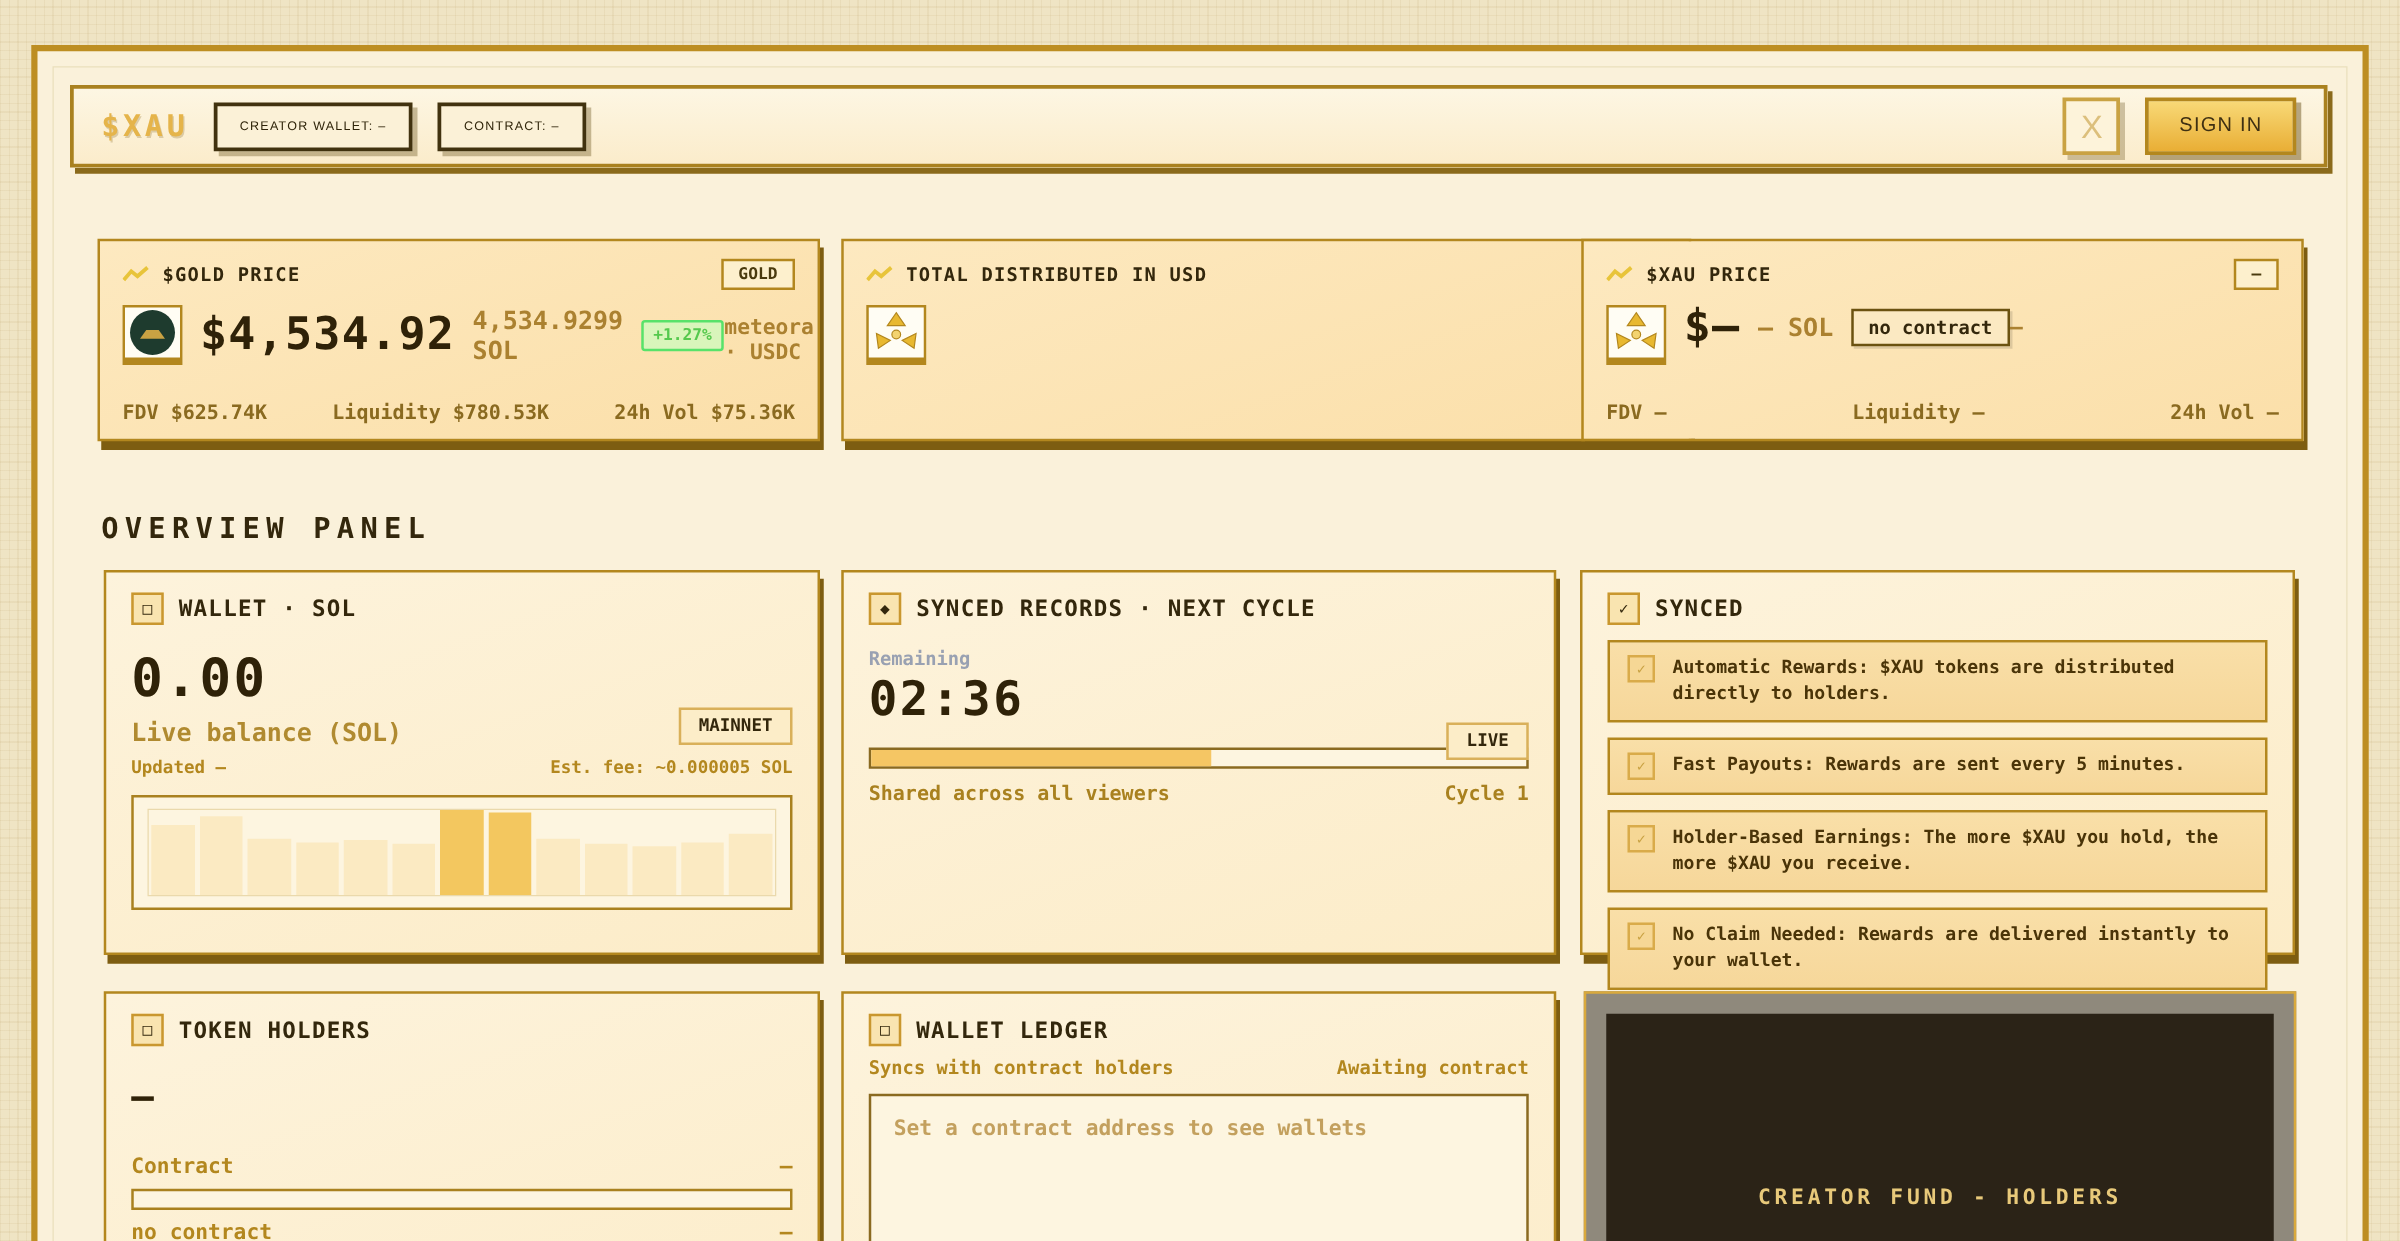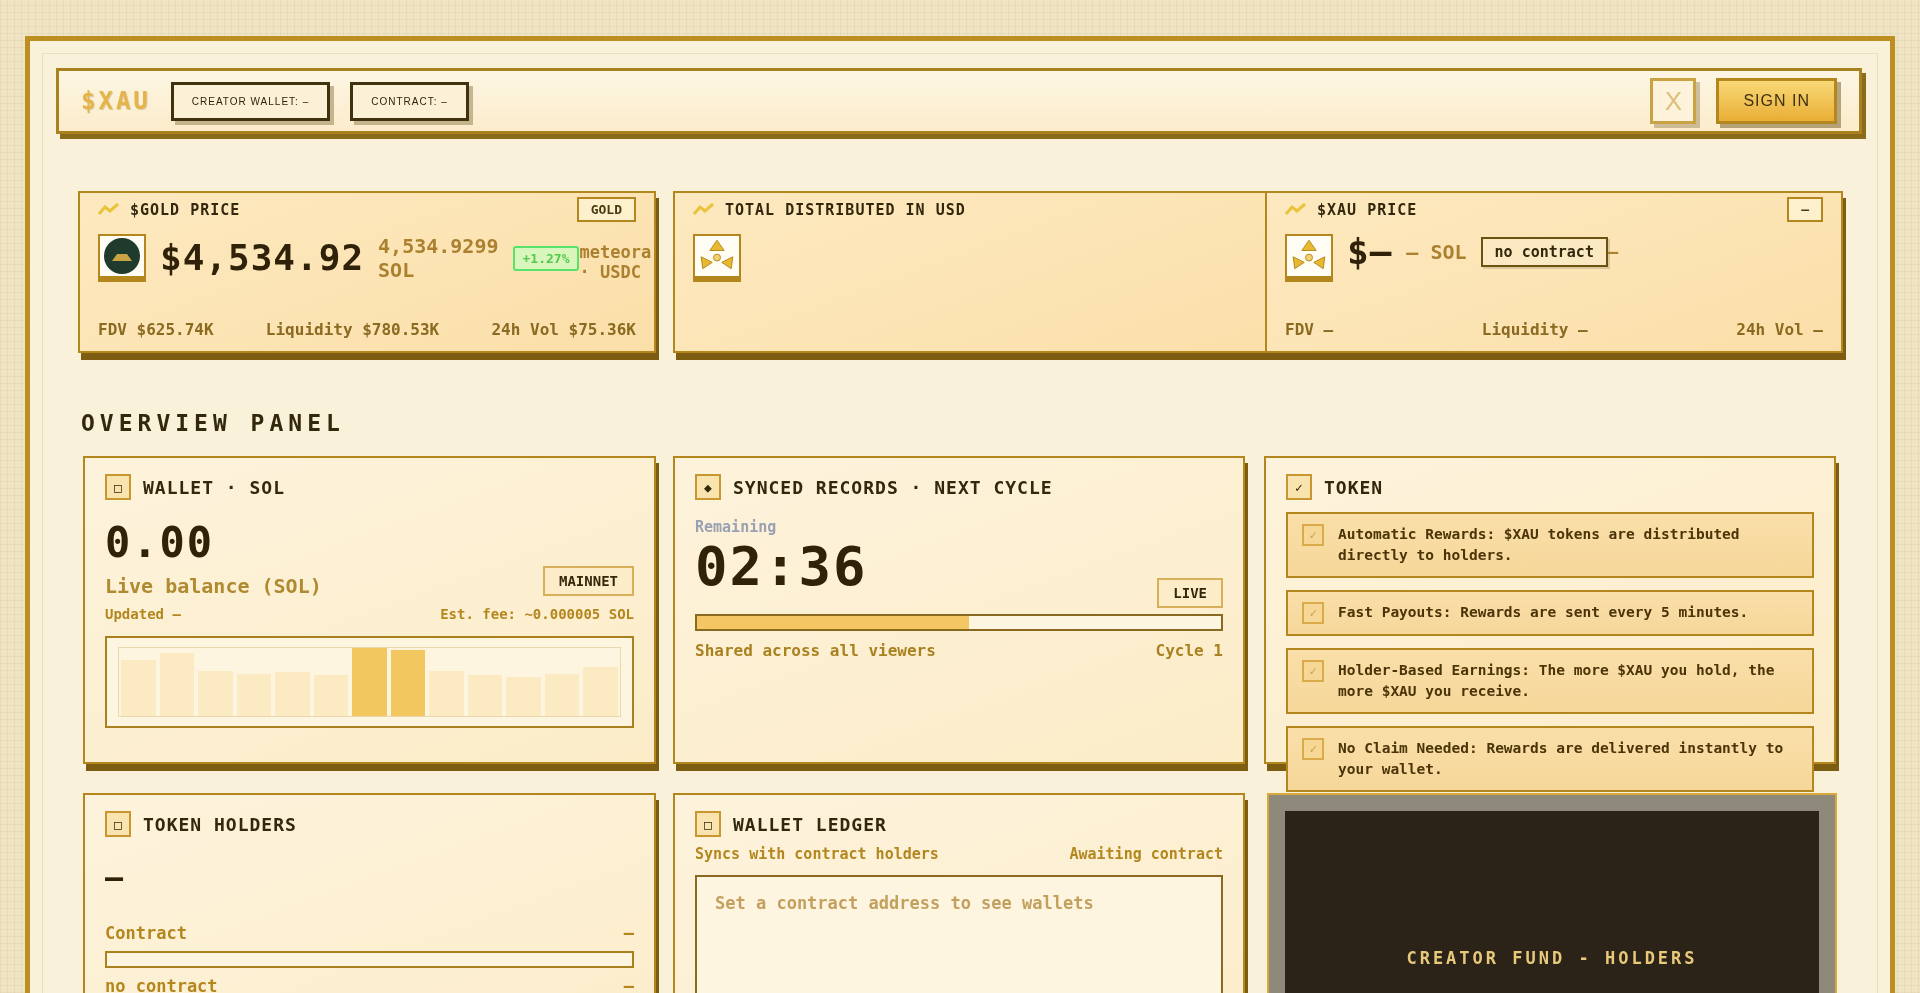--- a/index.html
+++ b/index.html
@@ -46,21 +46,21 @@
     border:3px solid #b3871e; background:linear-gradient(180deg,#f8d977,#e9ae35);
     color:#3f3012; font-size:16px; letter-spacing:1px; cursor:pointer;
     box-shadow:4px 4px 0 rgba(95,72,15,0.45);
   }
 
   
   .stat-card {
     position:absolute; top:191px; height:162px;
     background:linear-gradient(160deg,#fde9c0,#fbdfa9);
     border:2px solid #b3871e; box-shadow:3px 7px 0 #7d5d11;
-    padding:4px 18px;
+    padding:14px 18px;
   }
   .title-row { display:flex; align-items:center; gap:10px; }
   .card-title { font-size:15px; letter-spacing:1px; color:#33270c; }
   .corner-badge {
     margin-left:auto; border:2px solid #b3871e; background:#fdf0cd;
     padding:3px 12px; font-size:13px; color:#4a3a0e;
   }
   .price-row { display:flex; align-items:flex-start; gap:14px; margin-top:12px; }
   .coin-icon {
     width:48px; height:48px; flex-shrink:0;
@@ -111,21 +111,21 @@
   .chart-box {
     margin-top:14px; height:92px; border:2px solid #a9811f; background:#fdf5e0; padding:9px 11px;
   }
   .chart-plot {
     height:100%; border:1px solid #ead9ac; display:flex; align-items:flex-end; gap:4px; padding:0 2px;
   }
   .bar { flex:1; background:#fbeac2; }
   .bar.hi { background:#f3c75f; }
 
   .remaining-label { font-size:15px; color:#99a1b2; margin-top:18px; }
-  .timer { font-size:54px; color:#2f2208; letter-spacing:2px; margin-top:4px; line-height:1; }
+  .timer { font-size:38px; color:#2f2208; letter-spacing:2px; margin-top:4px; line-height:1; }
   .progress-track { margin-top:20px; height:17px; border:2px solid #8a6a20; background:#fdf5e0; }
   .progress-fill { height:100%; background:#f5c664; }
   .sync-footer { display:flex; justify-content:space-between; margin-top:10px; font-size:16px; color:#a9811f; }
 
   .rule-row {
     border:2px solid #b3871e; background:linear-gradient(180deg,#f9dfa8,#f6d79a);
     padding:10px 14px; display:flex; gap:14px; align-items:flex-start; margin-top:12px;
   }
   .rule-row:first-of-type { margin-top:16px; }
   .rule-check {
@@ -301,21 +301,21 @@
   </div>
   <div class="sync-footer">
     <span>Shared across all viewers</span>
     <span>Cycle 1</span>
   </div>
 </div>
 
 <div class="panel-card" style="left:1264px;top:456px;width:572px;height:308px;">
   <div class="panel-head">
     <span class="head-icon">✓</span>
-    <span class="panel-title">TOKEN</span>
+    <span class="panel-title">SYNCED</span>
   </div>
   <div class="rule-row">
     <span class="rule-check">✓</span>
     <span class="rule-text">Automatic Rewards: $XAU tokens are distributed directly to holders.</span>
   </div>
   <div class="rule-row">
     <span class="rule-check">✓</span>
     <span class="rule-text">Fast Payouts: Rewards are sent every 5 minutes.</span>
   </div>
   <div class="rule-row">

